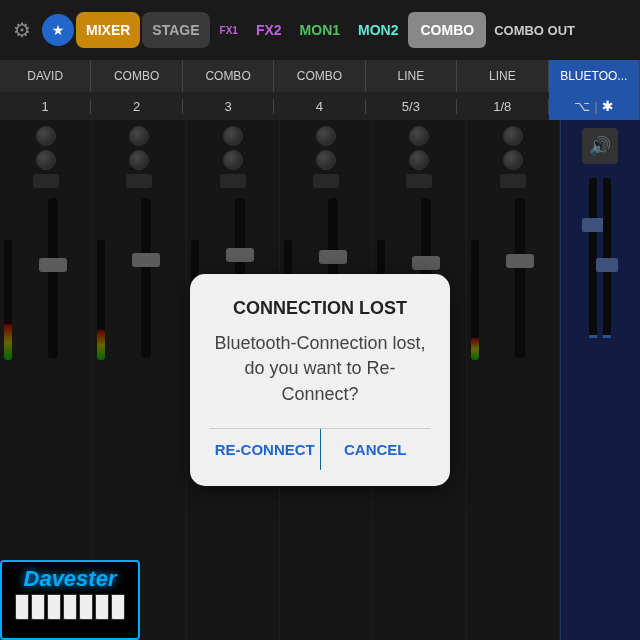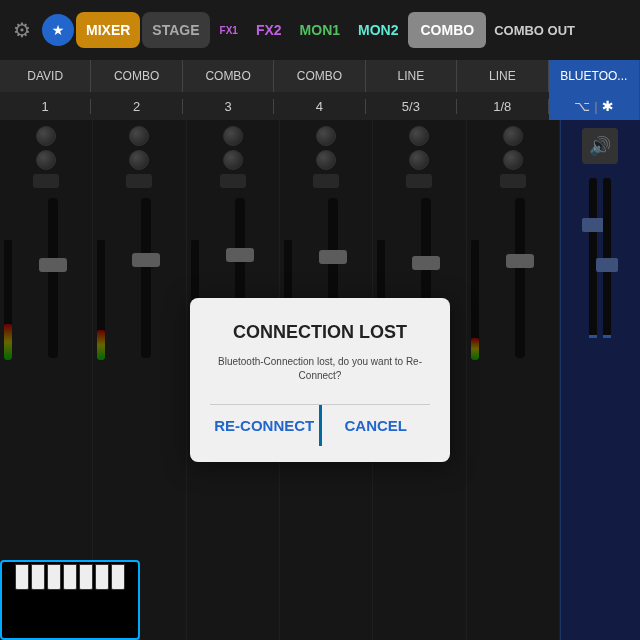--- a/index.html
+++ b/index.html
@@ -229,55 +229,55 @@
       position: absolute;
       top: 0; left: 0; right: 0; bottom: 0;
       background: rgba(0,0,0,0.4);
       display: flex;
       align-items: center;
       justify-content: center;
       z-index: 100;
     }
     .dialog-box {
       background: #f0f0f0;
-      border-radius: 8px;
+      border-radius: 15px;
       width: 260px;
       padding: 24px 20px 16px;
       text-align: center;
       box-shadow: 0 4px 24px rgba(0,0,0,0.5);
     }
     .dialog-title {
       font-size: 18px;
       font-weight: bold;
       color: #222;
       margin-bottom: 12px;
     }
     .dialog-message {
-      font-size: 10px;
+      font-size: 18px;
       color: #444;
       margin-bottom: 21px;
       line-height: 1.4;
     }
     .dialog-buttons {
       display: flex;
       gap: 0;
       border-top: 1px solid #ccc;
     }
     .dialog-btn {
       flex: 1;
       padding: 12px 0;
       background: transparent;
       border: none;
       font-size: 15px;
       font-weight: bold;
       color: #2266cc;
       cursor: pointer;
     }
     .dialog-btn:first-child {
-      border-right: 3px solid #0369a1;
+      border-right: 1px solid #0369a1;
     }
 
     
     .watermark {
       position: absolute;
       bottom: 0;
       left: 0;
       width: 140px;
       height: 80px;
       background: #000;
@@ -475,20 +475,21 @@
       <div class="dialog-title">CONNECTION LOST</div>
       <div class="dialog-message">Bluetooth-Connection lost, do you want to Re-Connect?</div>
       <div class="dialog-buttons">
         <button class="dialog-btn">RE-CONNECT</button>
         <button class="dialog-btn">CANCEL</button>
       </div>
     </div>
   </div>
 
   <div class="watermark">
+    <div class="watermark-title">Davester</div>
     <div class="watermark-keys">
       <div class="piano-key"></div>
       <div class="piano-key"></div>
       <div class="piano-key"></div>
       <div class="piano-key"></div>
       <div class="piano-key"></div>
       <div class="piano-key"></div>
       <div class="piano-key"></div>
     </div>
   </div>

